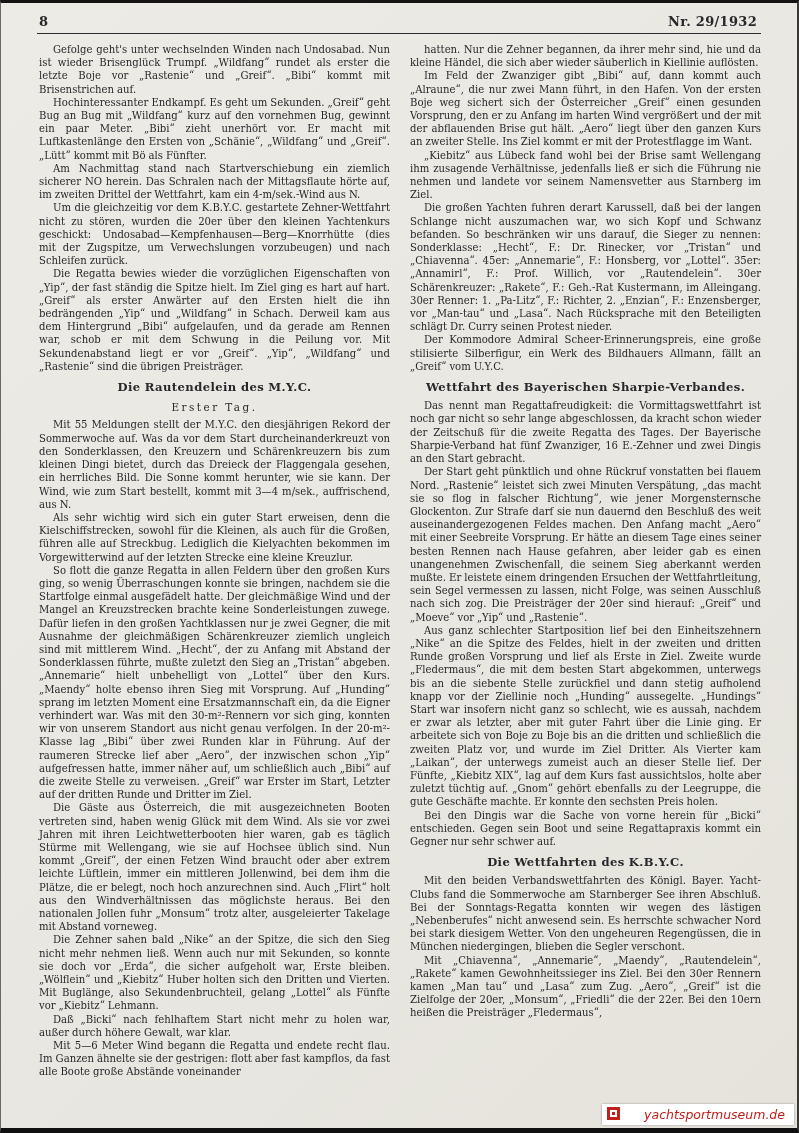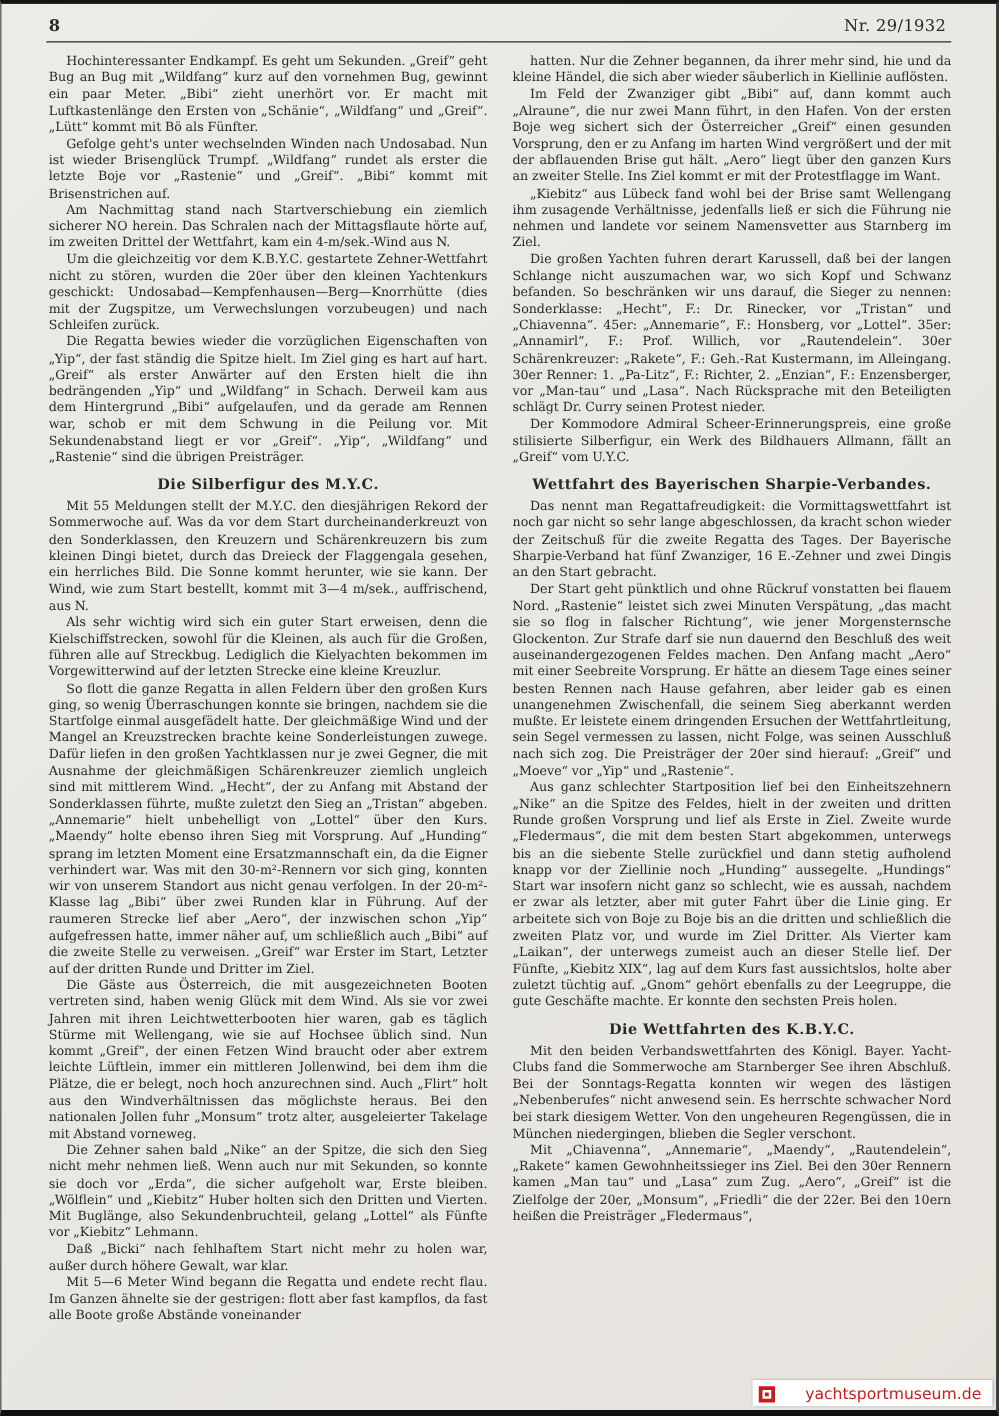--- a/index.html
+++ b/index.html
@@ -22,21 +22,21 @@
     border-right: 2px solid #3a3934;
   }
   .page-header {
     display: flex;
     justify-content: space-between;
     align-items: baseline;
     padding: 11px 40px 4px 38px;
     font-size: 13px;
   }
   .page-num { font-weight: bold; }
-  .issue { font-weight: normal; letter-spacing: 0.3px; }
+  .issue { font-weight: bold; letter-spacing: 0.3px; }
   .rule {
     margin: 0 36px;
     border-top: 1px solid #2d2d31;
     height: 0;
   }
   .columns {
     display: flex;
     gap: 20px;
     padding: 9px 36px 0 38px;
     box-sizing: border-box;
@@ -69,24 +69,25 @@
     text-indent: 0;
     letter-spacing: 2.5px;
     margin: 7px 0 4px 0;
   }
   .watermark {
     position: absolute;
     right: 3px;
     bottom: 3px;
     background: #ffffff;
     display: flex;
-    align-items: flex-end;
+    align-items: flex-start;
     gap: 24px;
     padding: 3px 9px 3px 5px;
     box-shadow: 0 0 2px rgba(0,0,0,0.35);
+    font-style: italic;
   }
   .wm-icon {
     width: 13px;
     height: 13px;
     background: #c2201c;
     display: inline-block;
     position: relative;
     flex: 0 0 auto;
   }
   .wm-icon::after {
@@ -107,44 +108,46 @@
 <body>
 
 <div class="page">
   <header class="page-header">
     <span class="page-num">8</span>
     <span class="issue">Nr. 29/1932</span>
   </header>
   <div class="rule"></div>
   <main class="columns">
     <section class="col" id="col-left">
+        <p class="p">Gefolge geht's unter wechselnden Winden nach Undosabad. Nun ist wieder Brisenglück Trumpf. „Wildfang“ rundet als erster die letzte Boje vor „Rastenie“ und „Greif“. „Bibi“ kommt mit Brisenstrichen auf.</p>
         <p class="p">Hochinteressanter Endkampf. Es geht um Sekunden. „Greif“ geht Bug an Bug mit „Wildfang“ kurz auf den vornehmen Bug, gewinnt ein paar Meter. „Bibi“ zieht unerhört vor. Er macht mit Luftkastenlänge den Ersten von „Schänie“, „Wildfang“ und „Greif“. „Lütt“ kommt mit Bö als Fünfter.</p>
-        <p class="p">Gefolge geht's unter wechselnden Winden nach Undosabad. Nun ist wieder Brisenglück Trumpf. „Wildfang“ rundet als erster die letzte Boje vor „Rastenie“ und „Greif“. „Bibi“ kommt mit Brisenstrichen auf.</p>
         <p class="p">Am Nachmittag stand nach Startverschiebung ein ziemlich sicherer NO herein. Das Schralen nach der Mittagsflaute hörte auf, im zweiten Drittel der Wettfahrt, kam ein 4-m/sek.-Wind aus N.</p>
         <p class="p">Um die gleichzeitig vor dem K.B.Y.C. gestartete Zehner-Wettfahrt nicht zu stören, wurden die 20er über den kleinen Yachtenkurs geschickt: Undosabad—Kempfenhausen—Berg—Knorrhütte (dies mit der Zugspitze, um Verwechslungen vorzubeugen) und nach Schleifen zurück.</p>
         <p class="p">Die Regatta bewies wieder die vorzüglichen Eigenschaften von „Yip“, der fast ständig die Spitze hielt. Im Ziel ging es hart auf hart. „Greif“ als erster Anwärter auf den Ersten hielt die ihn bedrängenden „Yip“ und „Wildfang“ in Schach. Derweil kam aus dem Hintergrund „Bibi“ aufgelaufen, und da gerade am Rennen war, schob er mit dem Schwung in die Peilung vor. Mit Sekundenabstand liegt er vor „Greif“. „Yip“, „Wildfang“ und „Rastenie“ sind die übrigen Preisträger.</p>
-        <h3 class="h1">Die Silberfigur des M.Y.C.</h3>
+        <h3 class="h1">Die Rautendelein des M.Y.C.</h3>
+        <h3 class="h2">Erster Tag.</h3>
         <p class="p">Mit 55 Meldungen stellt der M.Y.C. den diesjährigen Rekord der Sommerwoche auf. Was da vor dem Start durcheinanderkreuzt von den Sonderklassen, den Kreuzern und Schärenkreuzern bis zum kleinen Dingi bietet, durch das Dreieck der Flaggengala gesehen, ein herrliches Bild. Die Sonne kommt herunter, wie sie kann. Der Wind, wie zum Start bestellt, kommt mit 3—4 m/sek., auffrischend, aus N.</p>
         <p class="p">Als sehr wichtig wird sich ein guter Start erweisen, denn die Kielschiffstrecken, sowohl für die Kleinen, als auch für die Großen, führen alle auf Streckbug. Lediglich die Kielyachten bekommen im Vorgewitterwind auf der letzten Strecke eine kleine Kreuzlur.</p>
         <p class="p">So flott die ganze Regatta in allen Feldern über den großen Kurs ging, so wenig Überraschungen konnte sie bringen, nachdem sie die Startfolge einmal ausgefädelt hatte. Der gleichmäßige Wind und der Mangel an Kreuzstrecken brachte keine Sonderleistungen zuwege. Dafür liefen in den großen Yachtklassen nur je zwei Gegner, die mit Ausnahme der gleichmäßigen Schärenkreuzer ziemlich ungleich sind mit mittlerem Wind. „Hecht“, der zu Anfang mit Abstand der Sonderklassen führte, mußte zuletzt den Sieg an „Tristan“ abgeben. „Annemarie“ hielt unbehelligt von „Lottel“ über den Kurs. „Maendy“ holte ebenso ihren Sieg mit Vorsprung. Auf „Hunding“ sprang im letzten Moment eine Ersatzmannschaft ein, da die Eigner verhindert war. Was mit den 30-m²-Rennern vor sich ging, konnten wir von unserem Standort aus nicht genau verfolgen. In der 20-m²-Klasse lag „Bibi“ über zwei Runden klar in Führung. Auf der raumeren Strecke lief aber „Aero“, der inzwischen schon „Yip“ aufgefressen hatte, immer näher auf, um schließlich auch „Bibi“ auf die zweite Stelle zu verweisen. „Greif“ war Erster im Start, Letzter auf der dritten Runde und Dritter im Ziel.</p>
         <p class="p">Die Gäste aus Österreich, die mit ausgezeichneten Booten vertreten sind, haben wenig Glück mit dem Wind. Als sie vor zwei Jahren mit ihren Leichtwetterbooten hier waren, gab es täglich Stürme mit Wellengang, wie sie auf Hochsee üblich sind. Nun kommt „Greif“, der einen Fetzen Wind braucht oder aber extrem leichte Lüftlein, immer ein mittleren Jollenwind, bei dem ihm die Plätze, die er belegt, noch hoch anzurechnen sind. Auch „Flirt“ holt aus den Windverhältnissen das möglichste heraus. Bei den nationalen Jollen fuhr „Monsum“ trotz alter, ausgeleierter Takelage mit Abstand vorneweg.</p>
         <p class="p">Die Zehner sahen bald „Nike“ an der Spitze, die sich den Sieg nicht mehr nehmen ließ. Wenn auch nur mit Sekunden, so konnte sie doch vor „Erda“, die sicher aufgeholt war, Erste bleiben. „Wölflein“ und „Kiebitz“ Huber holten sich den Dritten und Vierten. Mit Buglänge, also Sekundenbruchteil, gelang „Lottel“ als Fünfte vor „Kiebitz“ Lehmann.</p>
         <p class="p">Daß „Bicki“ nach fehlhaftem Start nicht mehr zu holen war, außer durch höhere Gewalt, war klar.</p>
         <p class="p">Mit 5—6 Meter Wind begann die Regatta und endete recht flau. Im Ganzen ähnelte sie der gestrigen: flott aber fast kampflos, da fast alle Boote große Abstände voneinander</p>
       </section>
     <section class="col" id="col-right">
         <p class="p">hatten. Nur die Zehner begannen, da ihrer mehr sind, hie und da kleine Händel, die sich aber wieder säuberlich in Kiellinie auflösten.</p>
         <p class="p">Im Feld der Zwanziger gibt „Bibi“ auf, dann kommt auch „Alraune“, die nur zwei Mann führt, in den Hafen. Von der ersten Boje weg sichert sich der Österreicher „Greif“ einen gesunden Vorsprung, den er zu Anfang im harten Wind vergrößert und der mit der abflauenden Brise gut hält. „Aero“ liegt über den ganzen Kurs an zweiter Stelle. Ins Ziel kommt er mit der Protestflagge im Want.</p>
         <p class="p">„Kiebitz“ aus Lübeck fand wohl bei der Brise samt Wellengang ihm zusagende Verhältnisse, jedenfalls ließ er sich die Führung nie nehmen und landete vor seinem Namensvetter aus Starnberg im Ziel.</p>
         <p class="p">Die großen Yachten fuhren derart Karussell, daß bei der langen Schlange nicht auszumachen war, wo sich Kopf und Schwanz befanden. So beschränken wir uns darauf, die Sieger zu nennen: Sonderklasse: „Hecht“, F.: Dr. Rinecker, vor „Tristan“ und „Chiavenna“. 45er: „Annemarie“, F.: Honsberg, vor „Lottel“. 35er: „Annamirl“, F.: Prof. Willich, vor „Rautendelein“. 30er Schärenkreuzer: „Rakete“, F.: Geh.-Rat Kustermann, im Alleingang. 30er Renner: 1. „Pa-Litz“, F.: Richter, 2. „Enzian“, F.: Enzensberger, vor „Man-tau“ und „Lasa“. Nach Rücksprache mit den Beteiligten schlägt Dr. Curry seinen Protest nieder.</p>
         <p class="p">Der Kommodore Admiral Scheer-Erinnerungspreis, eine große stilisierte Silberfigur, ein Werk des Bildhauers Allmann, fällt an „Greif“ vom U.Y.C.</p>
         <h3 class="h1">Wettfahrt des Bayerischen Sharpie-Verbandes.</h3>
         <p class="p">Das nennt man Regattafreudigkeit: die Vormittagswettfahrt ist noch gar nicht so sehr lange abgeschlossen, da kracht schon wieder der Zeitschuß für die zweite Regatta des Tages. Der Bayerische Sharpie-Verband hat fünf Zwanziger, 16 E.-Zehner und zwei Dingis an den Start gebracht.</p>
         <p class="p">Der Start geht pünktlich und ohne Rückruf vonstatten bei flauem Nord. „Rastenie“ leistet sich zwei Minuten Verspätung, „das macht sie so flog in falscher Richtung“, wie jener Morgensternsche Glockenton. Zur Strafe darf sie nun dauernd den Beschluß des weit auseinandergezogenen Feldes machen. Den Anfang macht „Aero“ mit einer Seebreite Vorsprung. Er hätte an diesem Tage eines seiner besten Rennen nach Hause gefahren, aber leider gab es einen unangenehmen Zwischenfall, die seinem Sieg aberkannt werden mußte. Er leistete einem dringenden Ersuchen der Wettfahrtleitung, sein Segel vermessen zu lassen, nicht Folge, was seinen Ausschluß nach sich zog. Die Preisträger der 20er sind hierauf: „Greif“ und „Moeve“ vor „Yip“ und „Rastenie“.</p>
         <p class="p">Aus ganz schlechter Startposition lief bei den Einheitszehnern „Nike“ an die Spitze des Feldes, hielt in der zweiten und dritten Runde großen Vorsprung und lief als Erste in Ziel. Zweite wurde „Fledermaus“, die mit dem besten Start abgekommen, unterwegs bis an die siebente Stelle zurückfiel und dann stetig aufholend knapp vor der Ziellinie noch „Hunding“ aussegelte. „Hundings“ Start war insofern nicht ganz so schlecht, wie es aussah, nachdem er zwar als letzter, aber mit guter Fahrt über die Linie ging. Er arbeitete sich von Boje zu Boje bis an die dritten und schließlich die zweiten Platz vor, und wurde im Ziel Dritter. Als Vierter kam „Laikan“, der unterwegs zumeist auch an dieser Stelle lief. Der Fünfte, „Kiebitz XIX“, lag auf dem Kurs fast aussichtslos, holte aber zuletzt tüchtig auf. „Gnom“ gehört ebenfalls zu der Leegruppe, die gute Geschäfte machte. Er konnte den sechsten Preis holen.</p>
+        <p class="p">Bei den Dingis war die Sache von vorne herein für „Bicki“ entschieden. Gegen sein Boot und seine Regattapraxis kommt ein Gegner nur sehr schwer auf.</p>
         <h3 class="h1">Die Wettfahrten des K.B.Y.C.</h3>
         <p class="p">Mit den beiden Verbandswettfahrten des Königl. Bayer. Yacht-Clubs fand die Sommerwoche am Starnberger See ihren Abschluß. Bei der Sonntags-Regatta konnten wir wegen des lästigen „Nebenberufes“ nicht anwesend sein. Es herrschte schwacher Nord bei stark diesigem Wetter. Von den ungeheuren Regengüssen, die in München niedergingen, blieben die Segler verschont.</p>
         <p class="p">Mit „Chiavenna“, „Annemarie“, „Maendy“, „Rautendelein“, „Rakete“ kamen Gewohnheitssieger ins Ziel. Bei den 30er Rennern kamen „Man tau“ und „Lasa“ zum Zug. „Aero“, „Greif“ ist die Zielfolge der 20er, „Monsum“, „Friedli“ die der 22er. Bei den 10ern heißen die Preisträger „Fledermaus“,</p>
       </section>
   </main>
   <div class="watermark">
     <span class="wm-icon"></span>
     <span class="wm-text">yachtsportmuseum.de</span>
   </div>
 </div>

